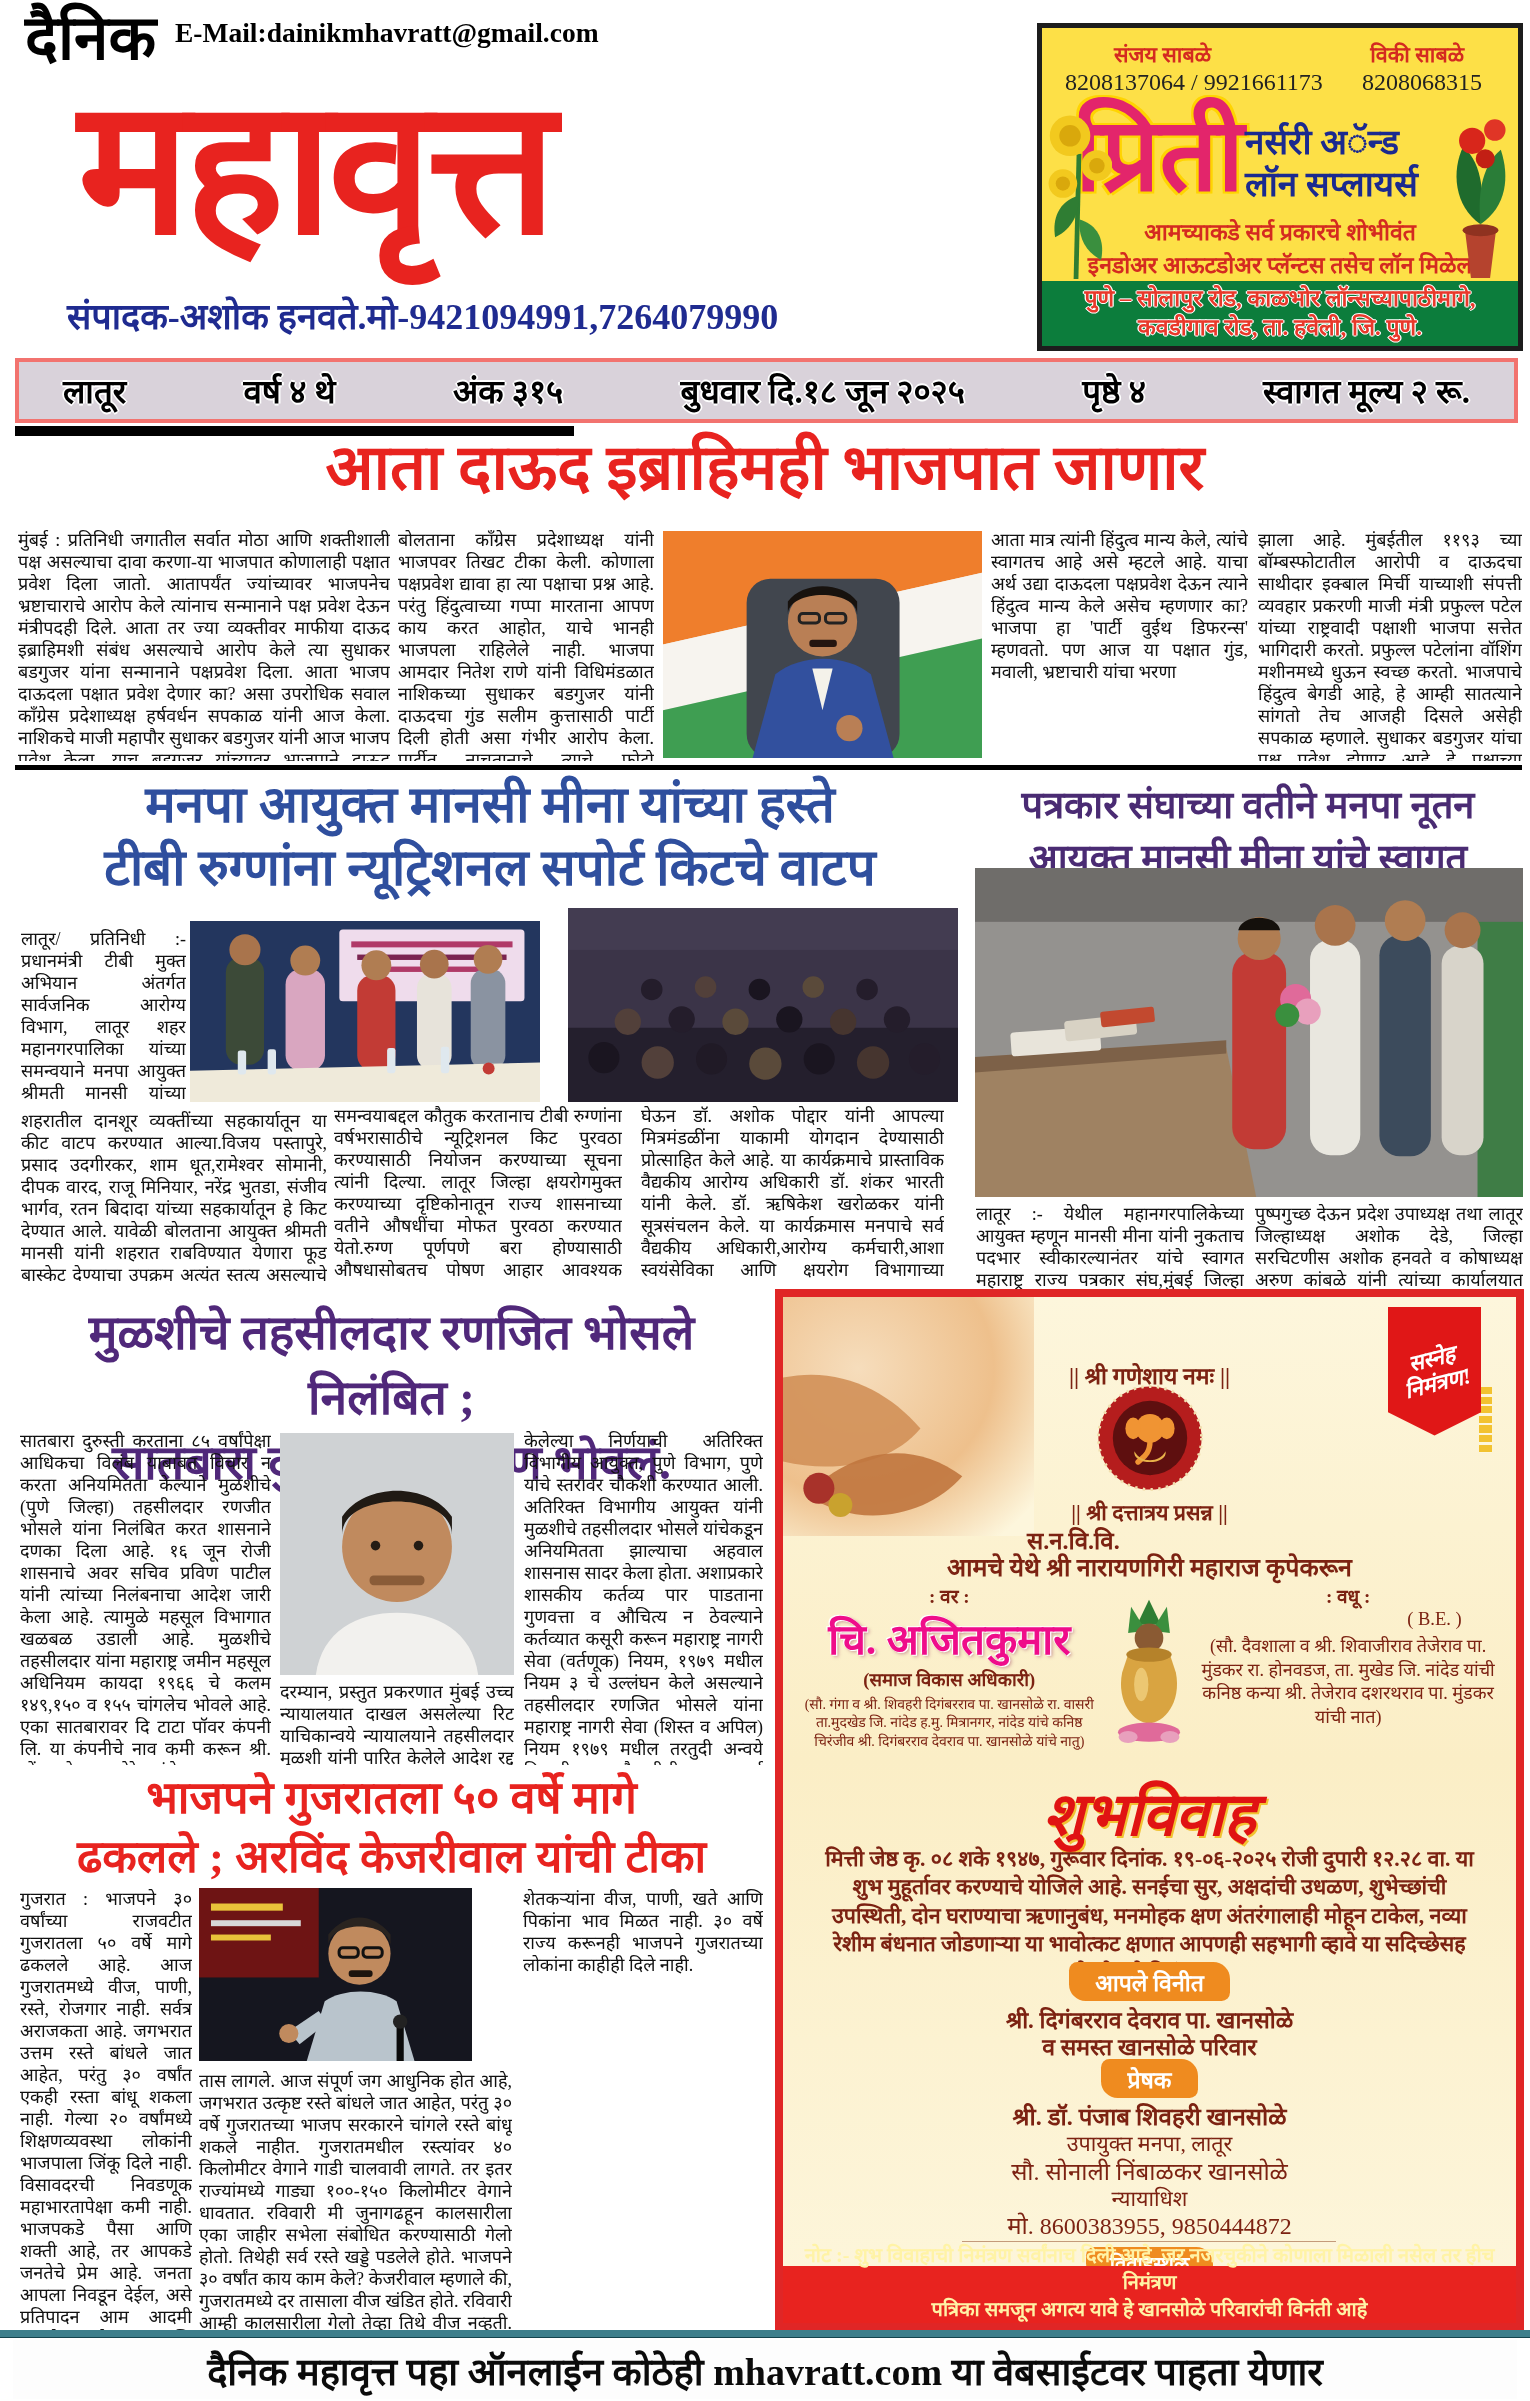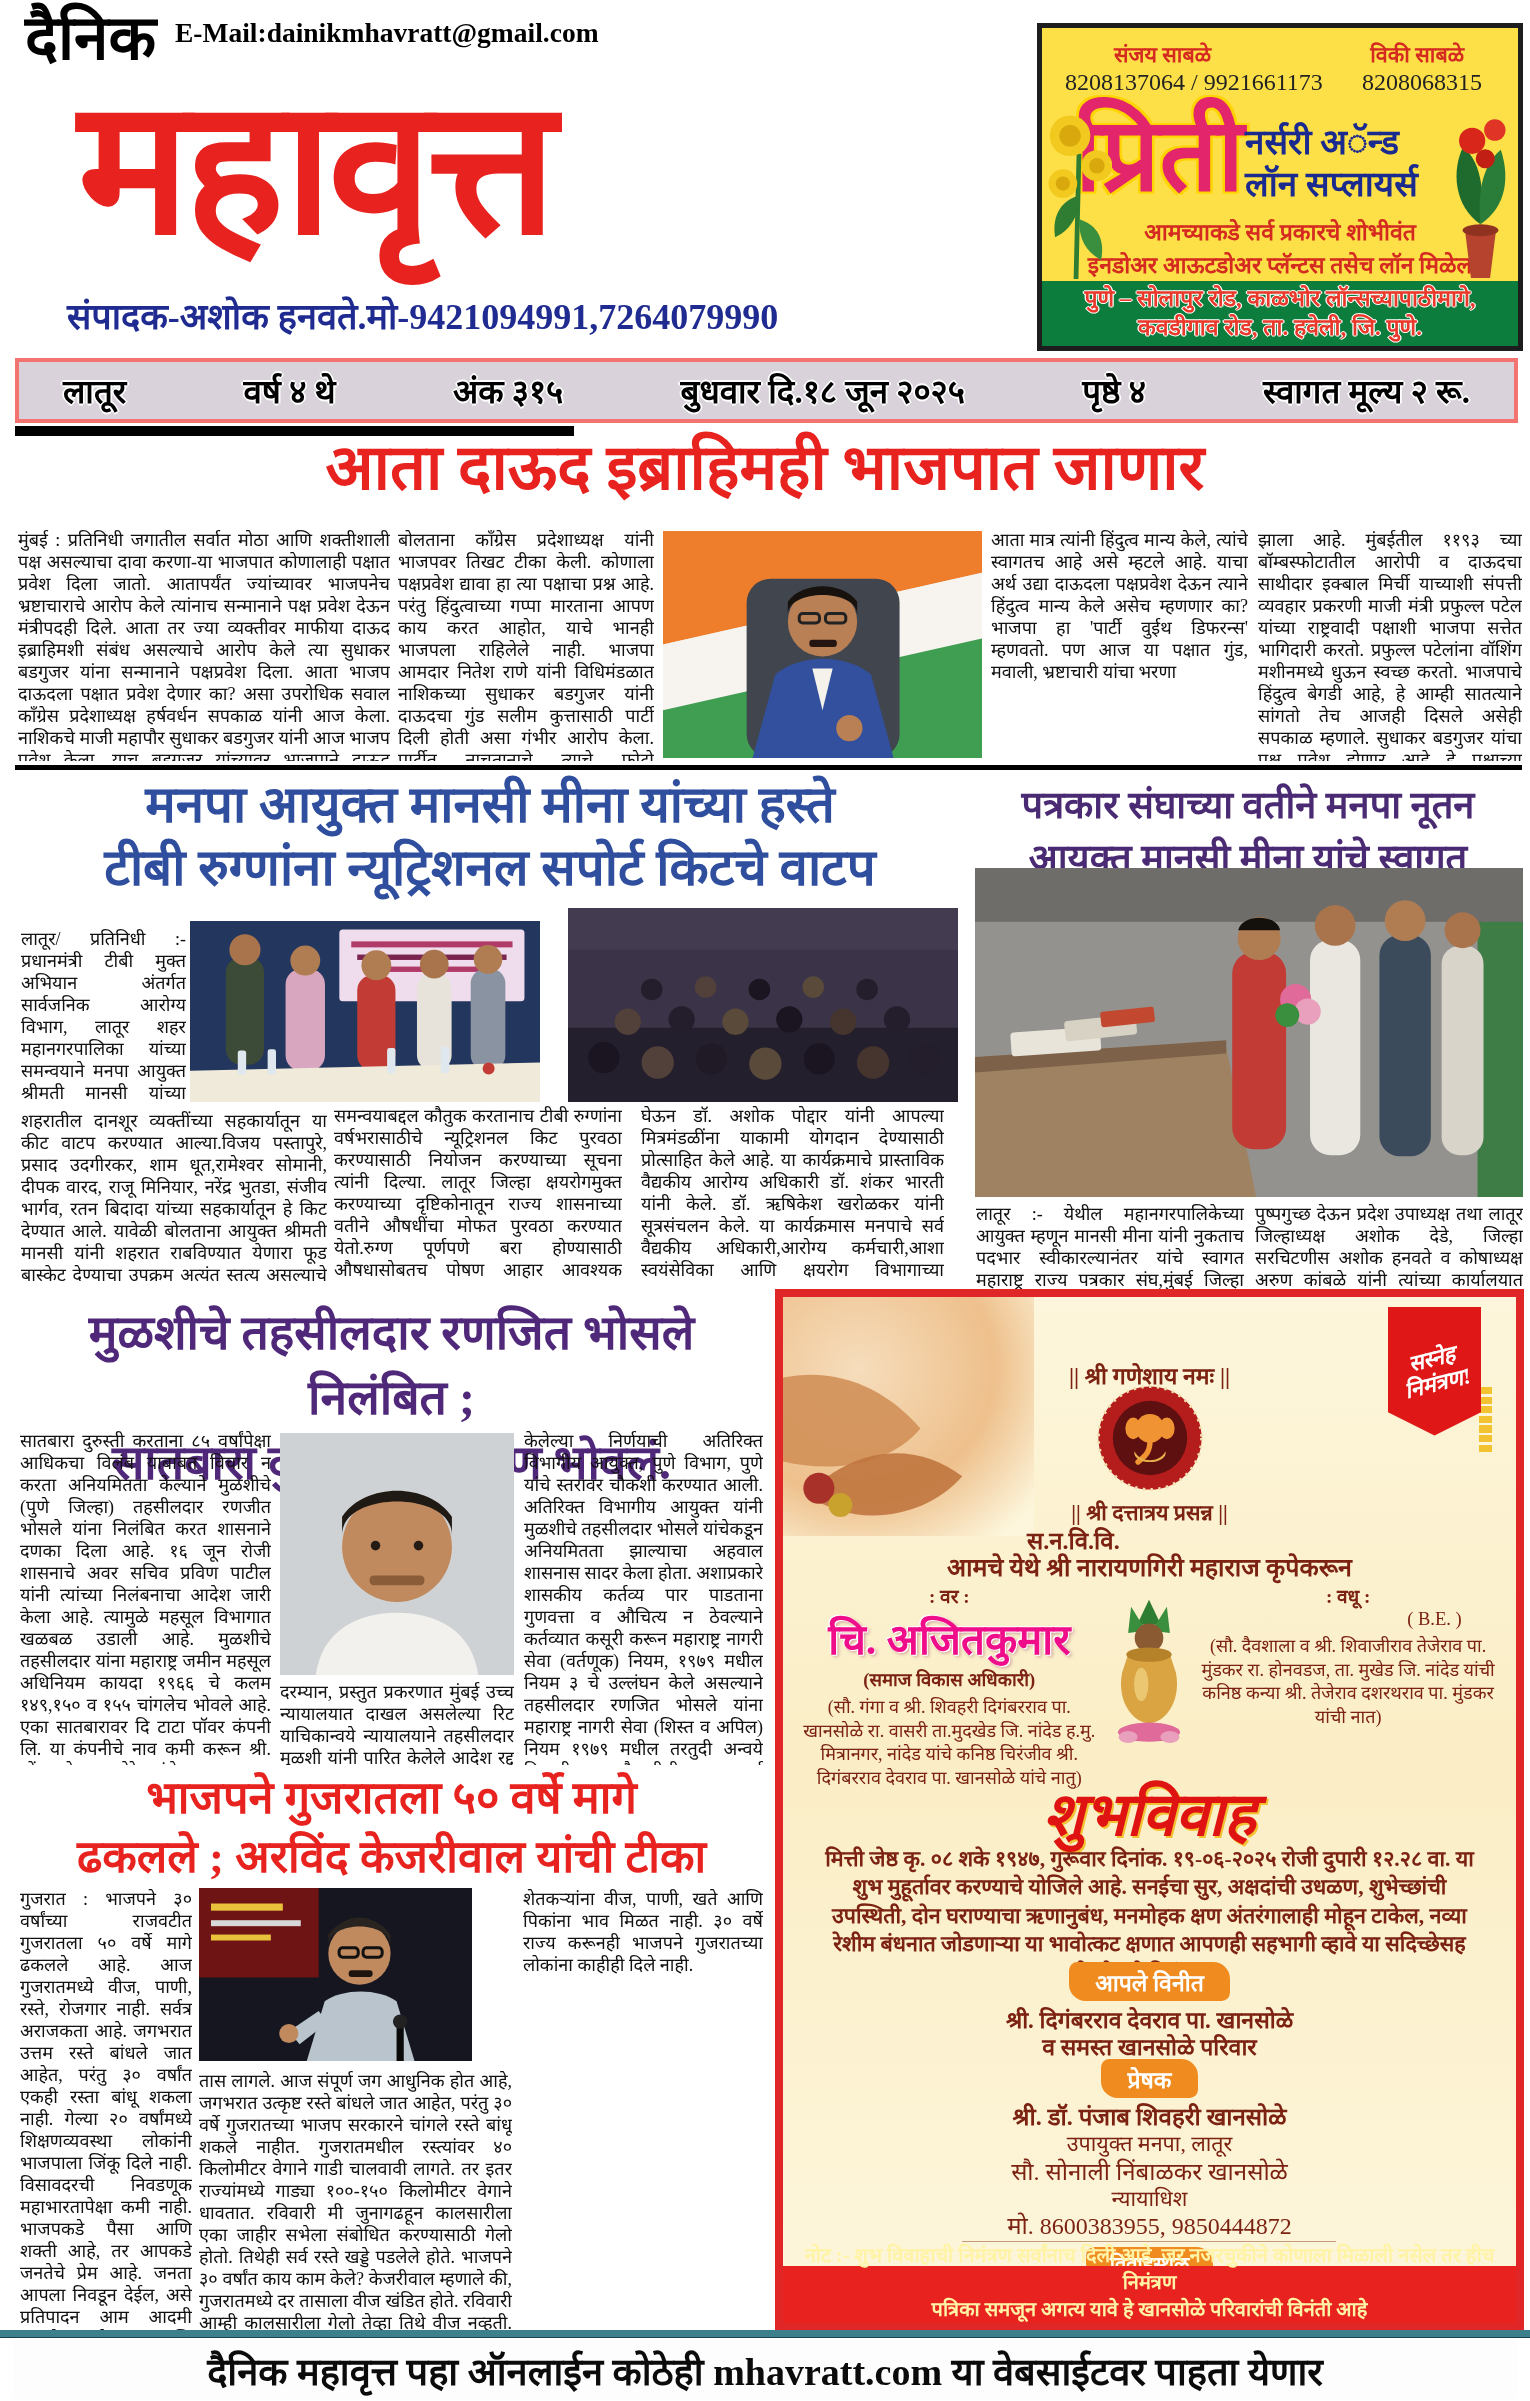--- a/index.html
+++ b/index.html
@@ -314,21 +314,21 @@
     </svg>
     <div class="in inv-maroon center" style="left:0;top:200px;width:100%;font-size:21.5px;font-weight:bold;">|| श्री दत्तात्रय प्रसन्न ||</div>
     <div class="in inv-maroon" style="left:244px;top:226px;font-size:24px;font-weight:bold;">स.न.वि.वि.</div>
     <div class="in inv-maroon center" style="left:0;top:252px;width:100%;font-size:25px;font-weight:bold;">आमचे येथे श्री नारायणगिरी महाराज कृपेकरून</div>
 
     <div class="in" style="left:16.7px;top:286px;width:698px;display:grid;grid-template-columns:1fr 90px 1fr;column-gap:4.8px;">
       <div class="center">
         <div class="inv-maroon" style="font-size:19px;font-weight:bold;">: वर :</div>
         <div class="inv-name">चि. अजितकुमार</div>
         <div class="inv-maroon" style="font-size:18.5px;font-weight:bold;">(समाज विकास अधिकारी)</div>
-        <div class="inv-maroon" style="font-size:18px;line-height:1.32;margin-top:4.8px;">(सौ. गंगा व श्री. शिवहरी दिगंबरराव पा. खानसोळे रा. वासरी ता.मुदखेड जि. नांदेड ह.मु. मित्रानगर, नांदेड यांचे कनिष्ठ चिरंजीव श्री. दिगंबरराव देवराव पा. खानसोळे यांचे नातु)</div>
+        <div class="inv-maroon" style="font-size:14px;line-height:1.32;margin-top:4.8px;">(सौ. गंगा व श्री. शिवहरी दिगंबरराव पा. खानसोळे रा. वासरी ता.मुदखेड जि. नांदेड ह.मु. मित्रानगर, नांदेड यांचे कनिष्ठ चिरंजीव श्री. दिगंबरराव देवराव पा. खानसोळे यांचे नातु)</div>
       </div>
       <svg width="90" height="179" viewBox="0 0 150 300">
         <polygon points="75,28 55,70 95,70" fill="#2f7d33"></polygon>
         <polygon points="45,40 70,80 40,84" fill="#3a8f3e"></polygon>
         <polygon points="105,40 80,80 110,84" fill="#3a8f3e"></polygon>
         <circle cx="75" cy="92" r="24" fill="#8a5a33"></circle>
         <path d="M40,120 L110,120 L120,150 C130,200 100,235 75,235 C50,235 20,200 30,150 Z" fill="#d9a441"></path>
         <ellipse cx="75" cy="120" rx="38" ry="12" fill="#b5822a"></ellipse>
         <ellipse cx="62" cy="170" rx="12" ry="28" fill="#f0cf7e" opacity="0.8"></ellipse>
         <ellipse cx="75" cy="250" rx="52" ry="16" fill="#e06a9a"></ellipse>

